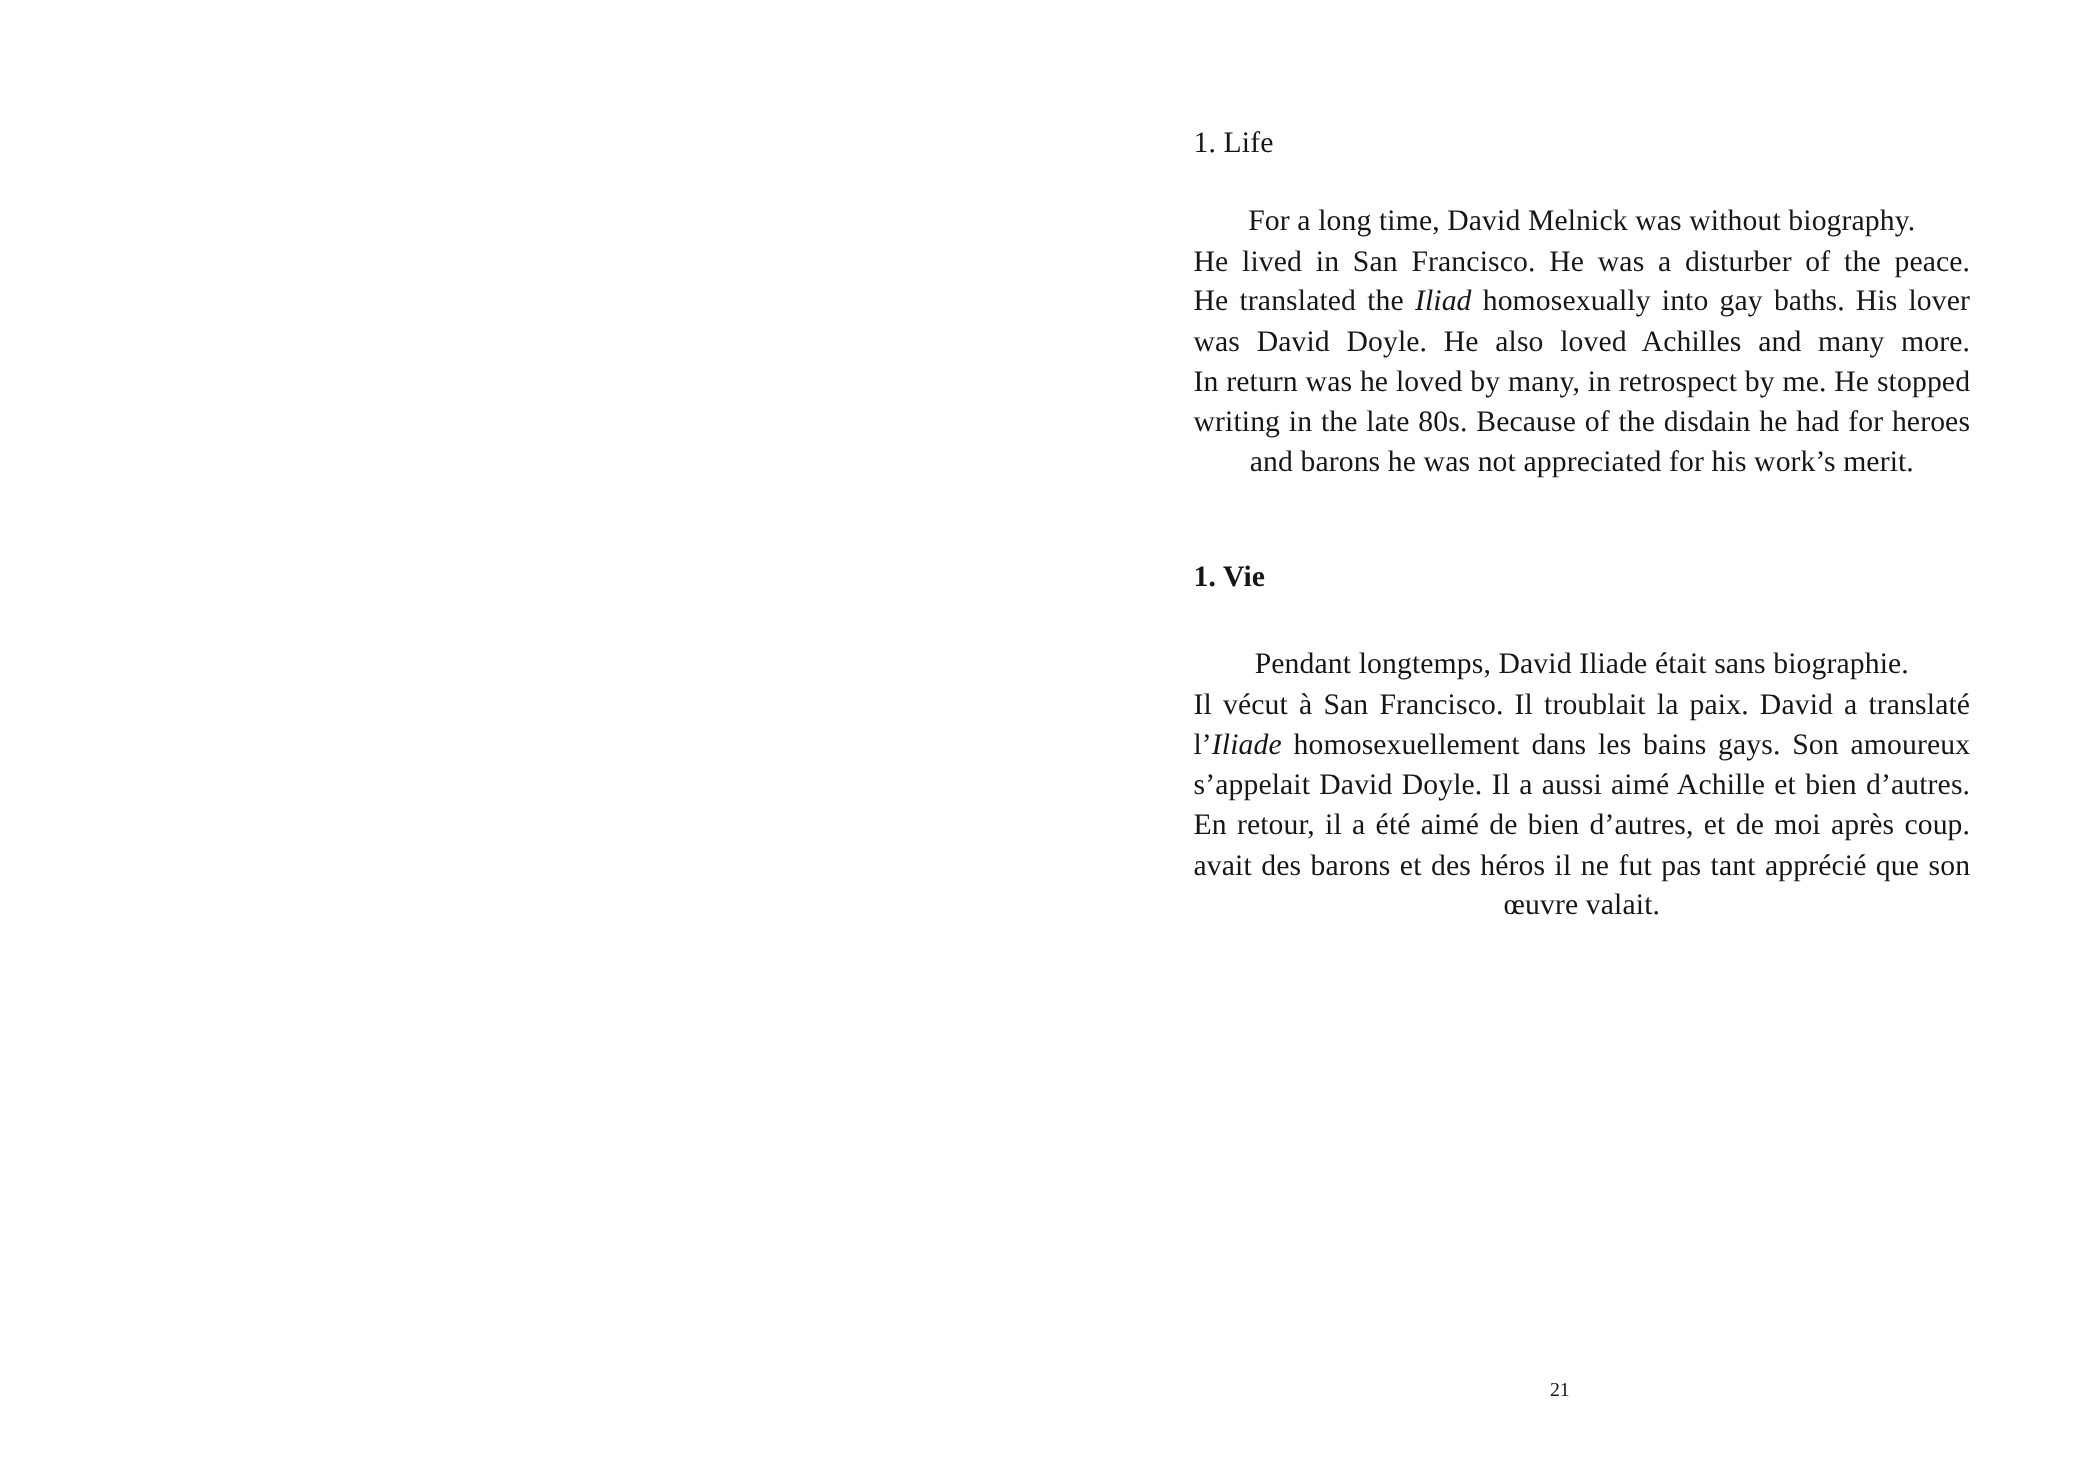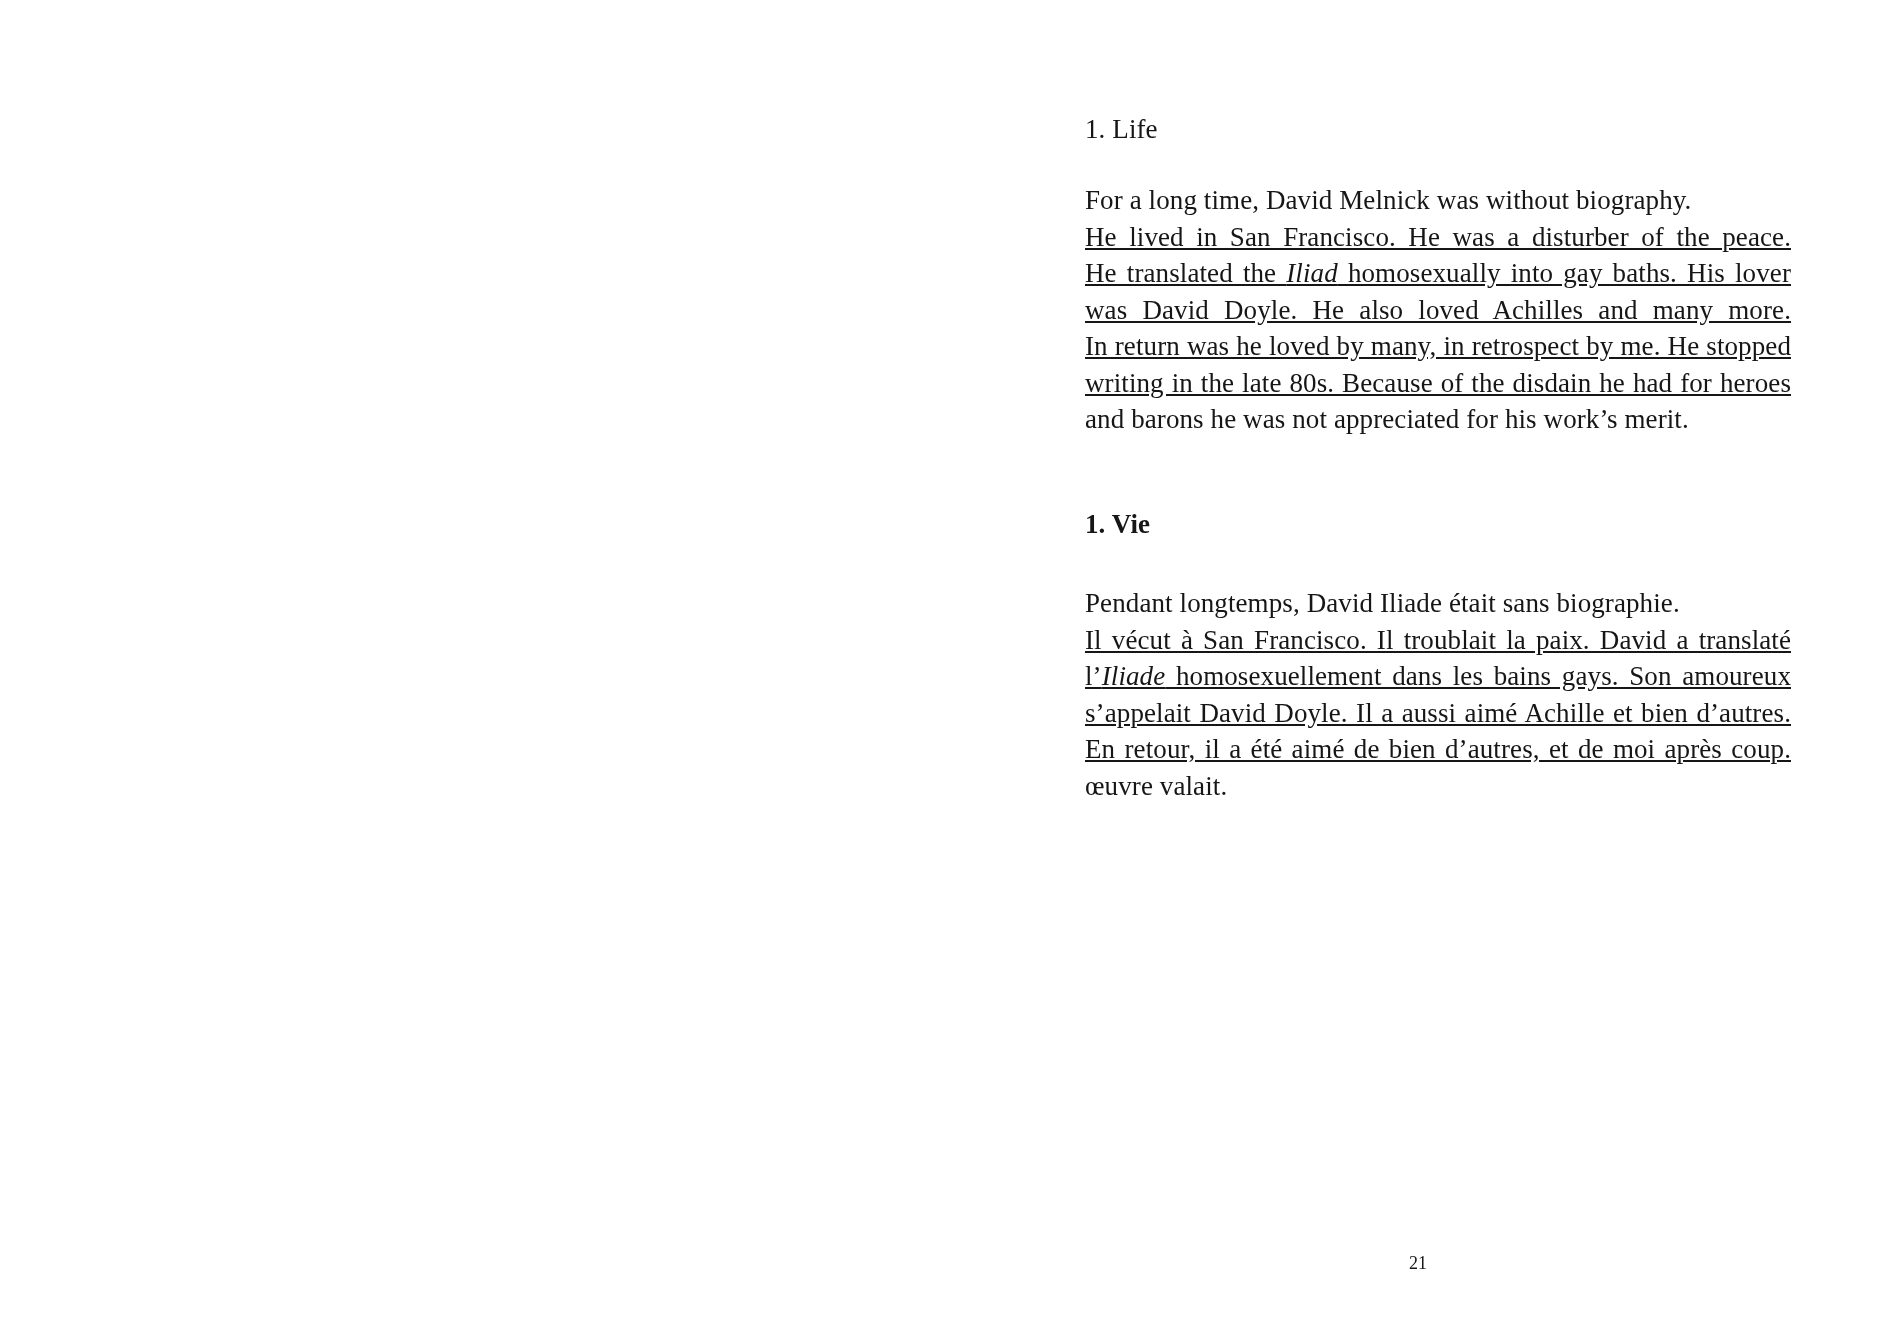--- a/index.html
+++ b/index.html
@@ -22,27 +22,26 @@
     font-size: 27px;
     line-height: 36.5px;
     letter-spacing: 0.1px;
   }
   .heading-en { top: 111px; }
   .para-en    { top: 182px; }
   .heading-fr { top: 506px; font-weight: bold; }
   .para-fr    { top: 585px; }
   .line {
     white-space: normal;
-    text-align: left;
+    text-align: center;
   }
   .line.justified {
     text-align: justify;
     text-align-last: justify;
     text-justify: inter-word;
-    text-decoration: underline;
   }
   .line .italic {
     font-style: italic;
     margin-top: 44px;
   }
   .page-number {
     position: absolute;
     left: 1065px;
     width: 706px;
     top: 1250px;
@@ -67,16 +66,17 @@
   </div>
 
 <div class="block heading-fr">1. Vie</div>
 
 <div class="block para-fr">
     <div class="line"><span class="">Pendant longtemps, David Iliade était sans biographie.</span></div>
     <div class="line justified"><span class="">Il vécut à San Francisco. Il troublait la paix. David a translaté</span></div>
     <div class="line justified"><span class="">l’</span><span class="italic">Iliade</span><span class=""> homosexuellement dans les bains gays. Son amoureux</span></div>
     <div class="line justified"><span class="">s’appelait David Doyle. Il a aussi aimé Achille et bien d’autres.</span></div>
     <div class="line justified"><span class="">En retour, il a été aimé de bien d’autres, et de moi après coup.</span></div>
+    <div class="line justified"><span class="">avait des barons et des héros il ne fut pas tant apprécié que son</span></div>
     <div class="line"><span class="">œuvre valait.</span></div>
   </div>
 
 <div class="page-number">21</div>
 
 </body></html>

